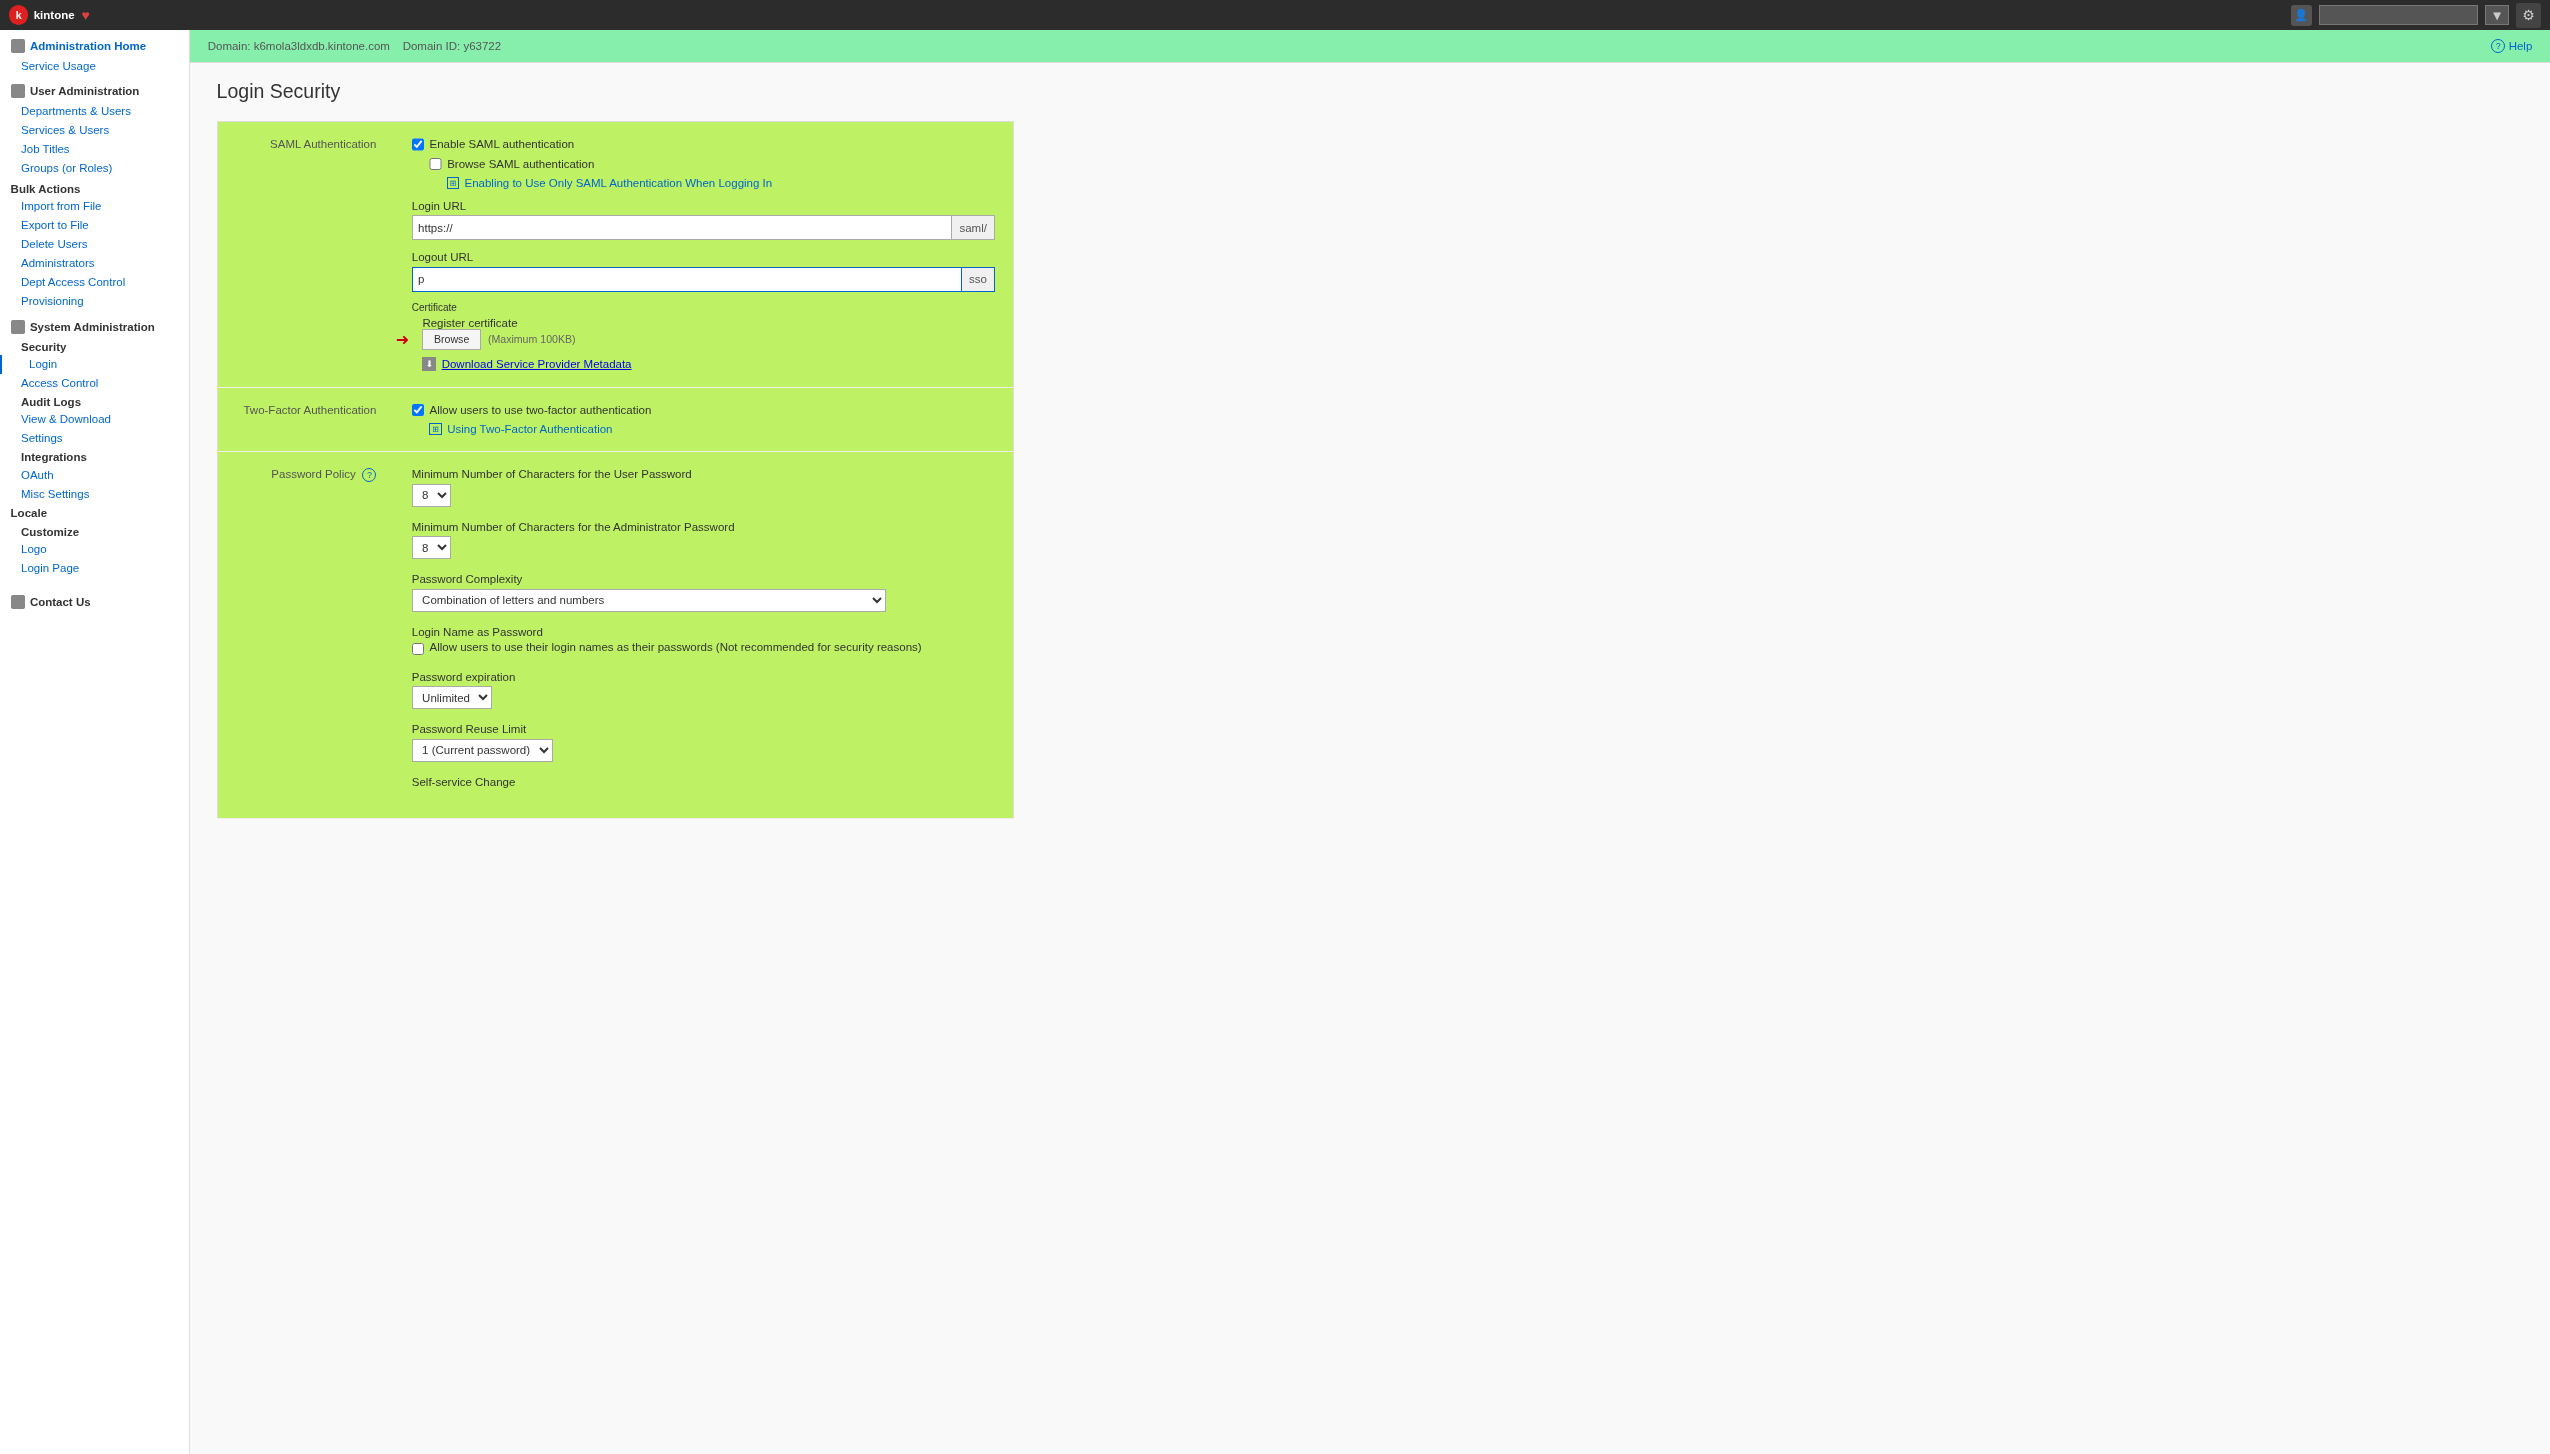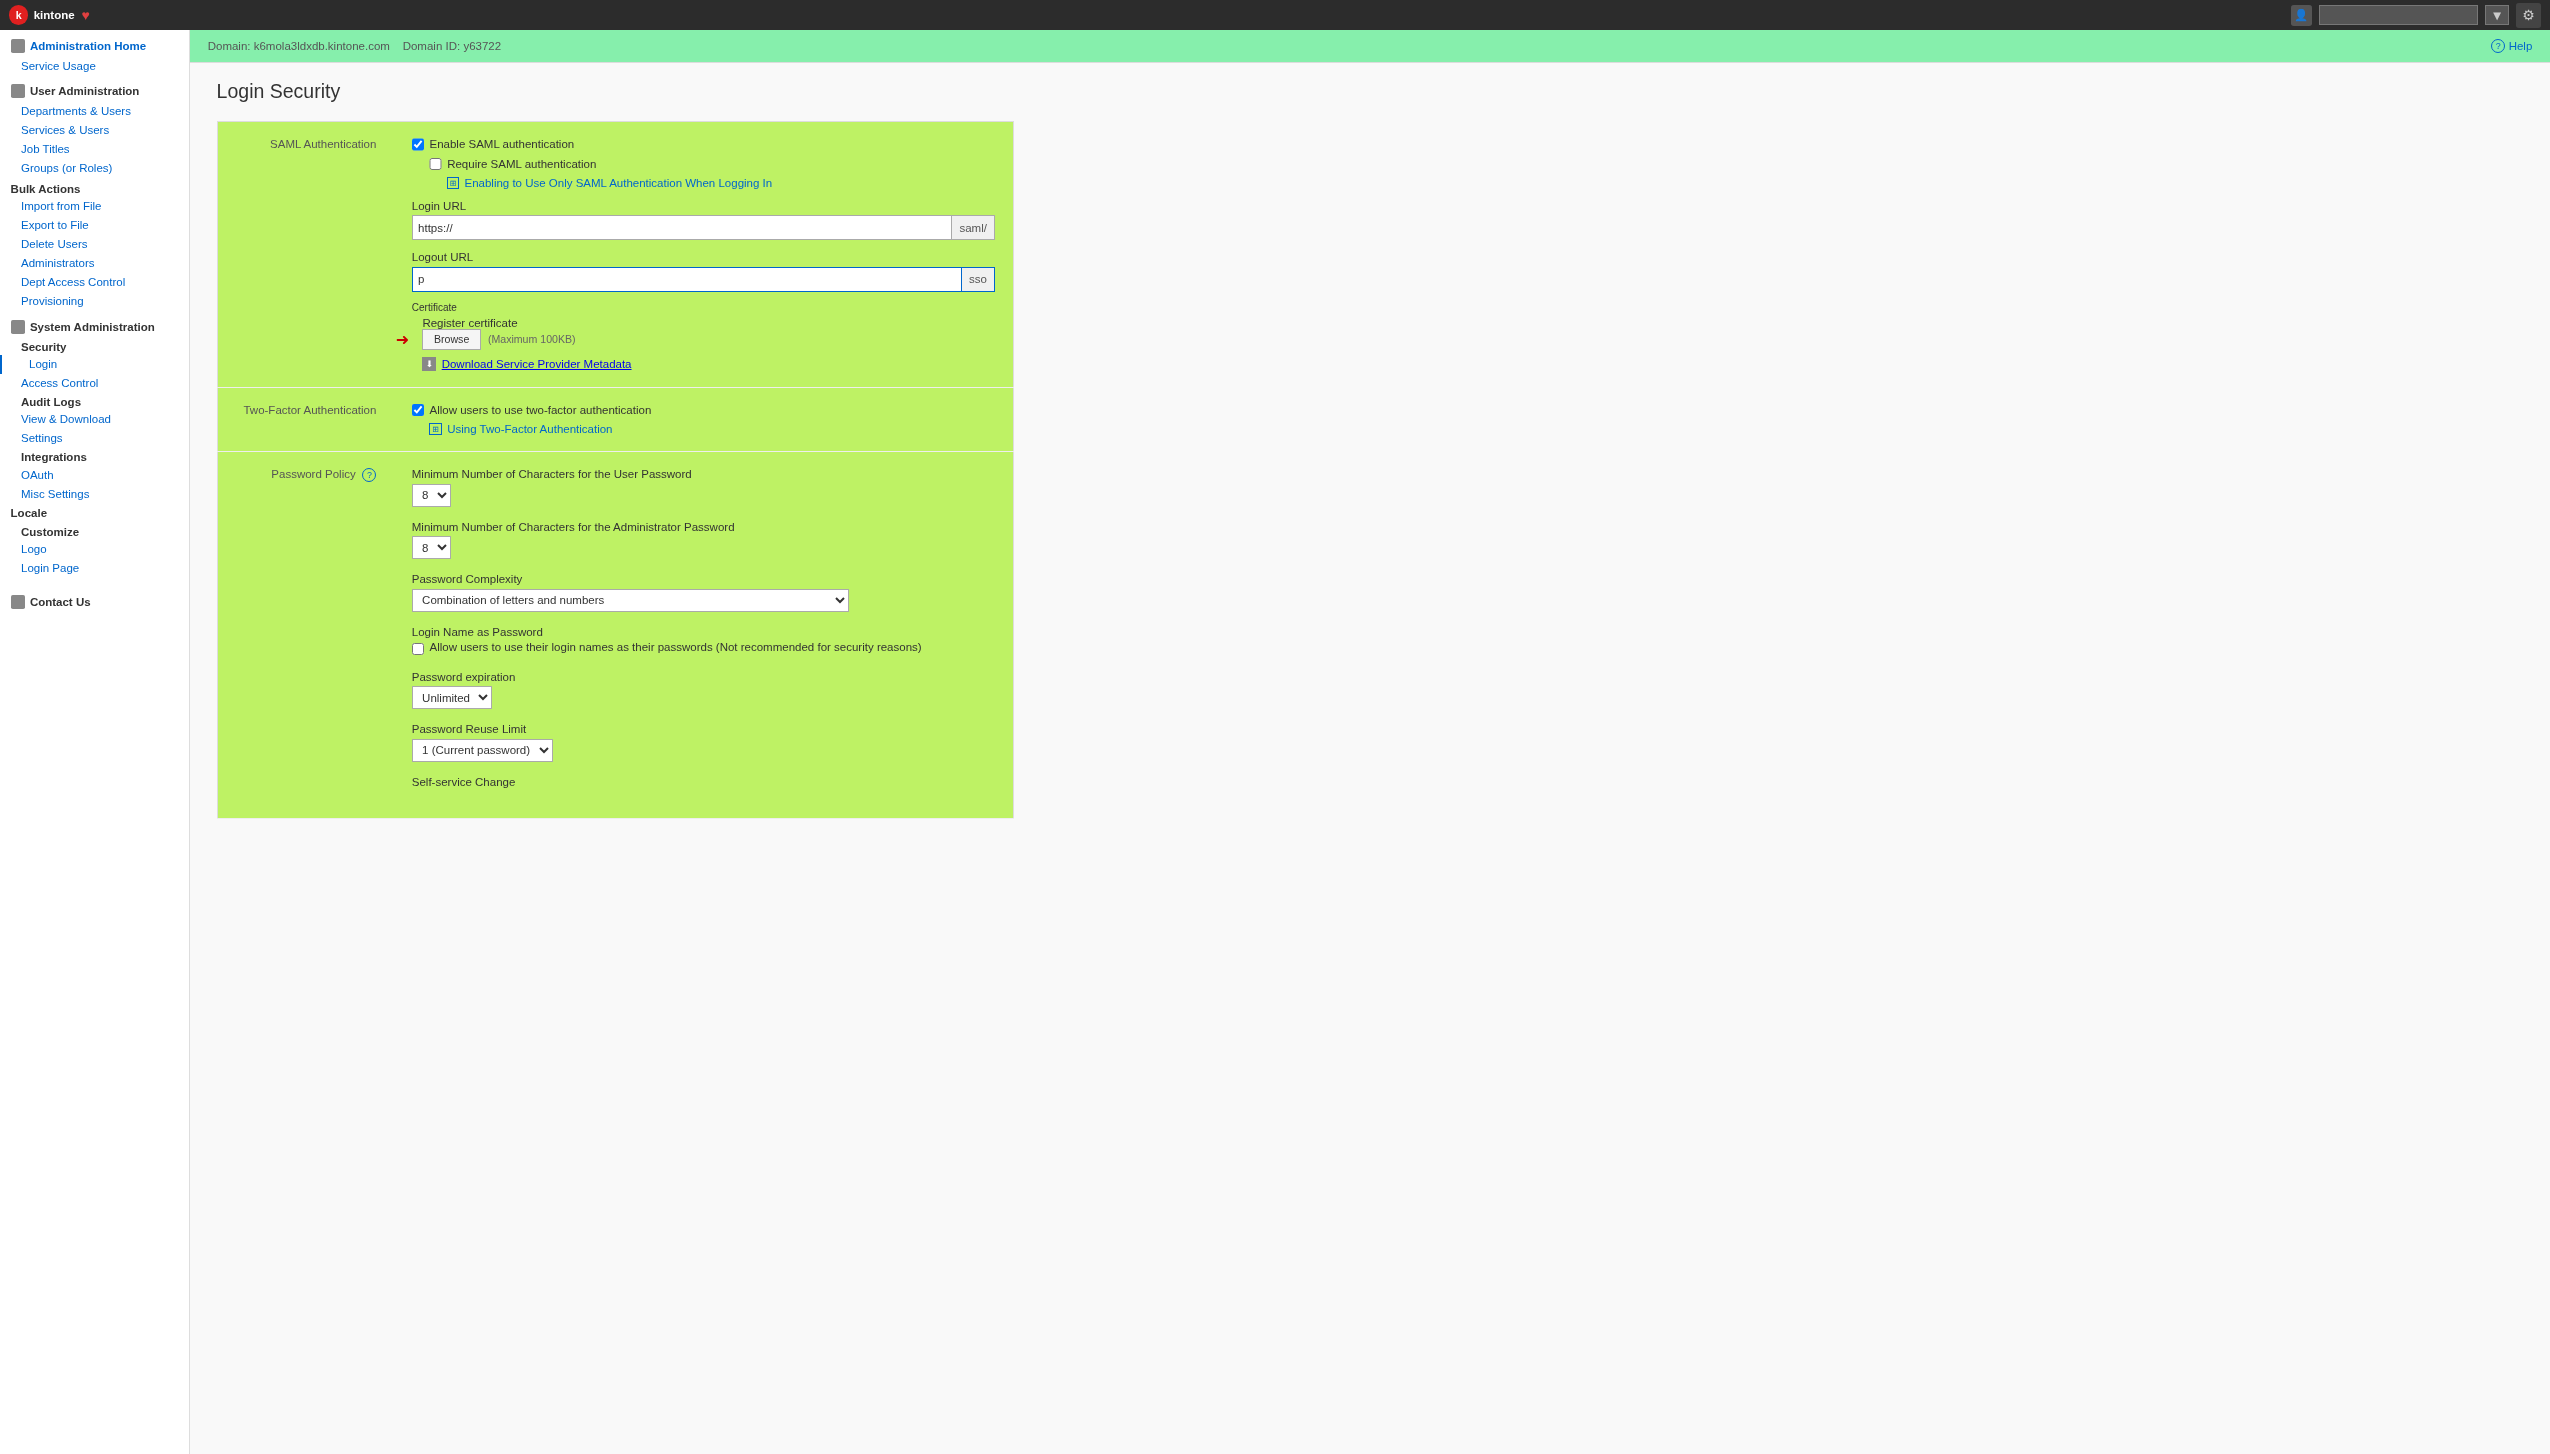--- a/index.html
+++ b/index.html
@@ -313,21 +313,21 @@
     .password-policy-content select {
       height: 23px;
       padding: 1.8px 5.3px;
       border: 0.9px solid #aaa;
       font-size: 11.5px;
       color: #333;
       background: #fff;
       cursor: pointer;
     }
     .password-policy-content select.wide {
-      width: 437px;
+      width: 474px;
     }
     .policy-section {
       margin-bottom: 14px;
     }
     .policy-section label {
       display: block;
       font-size: 11.5px;
       color: #333;
       margin-bottom: 3.5px;
     }
@@ -458,21 +458,21 @@
           </td>
           <td>
 
             <div class="checkbox-row">
               <input type="checkbox" checked="" style="">
               <label>Enable SAML authentication</label>
             </div>
 
             <div class="checkbox-row" style="margin-left:17.7px;">
               <input type="checkbox" style="">
-              <label>Require SAML authentication</label>
+              <label>Browse SAML authentication</label>
             </div>
 
             <div class="link-row" style="margin-left:35px; margin-bottom:7px;">
               <span class="ext-icon">⊞</span>
               <a href="#">Enabling to Use Only SAML Authentication When Logging In</a>
             </div>
 
             <div class="url-field-group">
               <label>Login URL</label>
               <div class="url-field-row">

